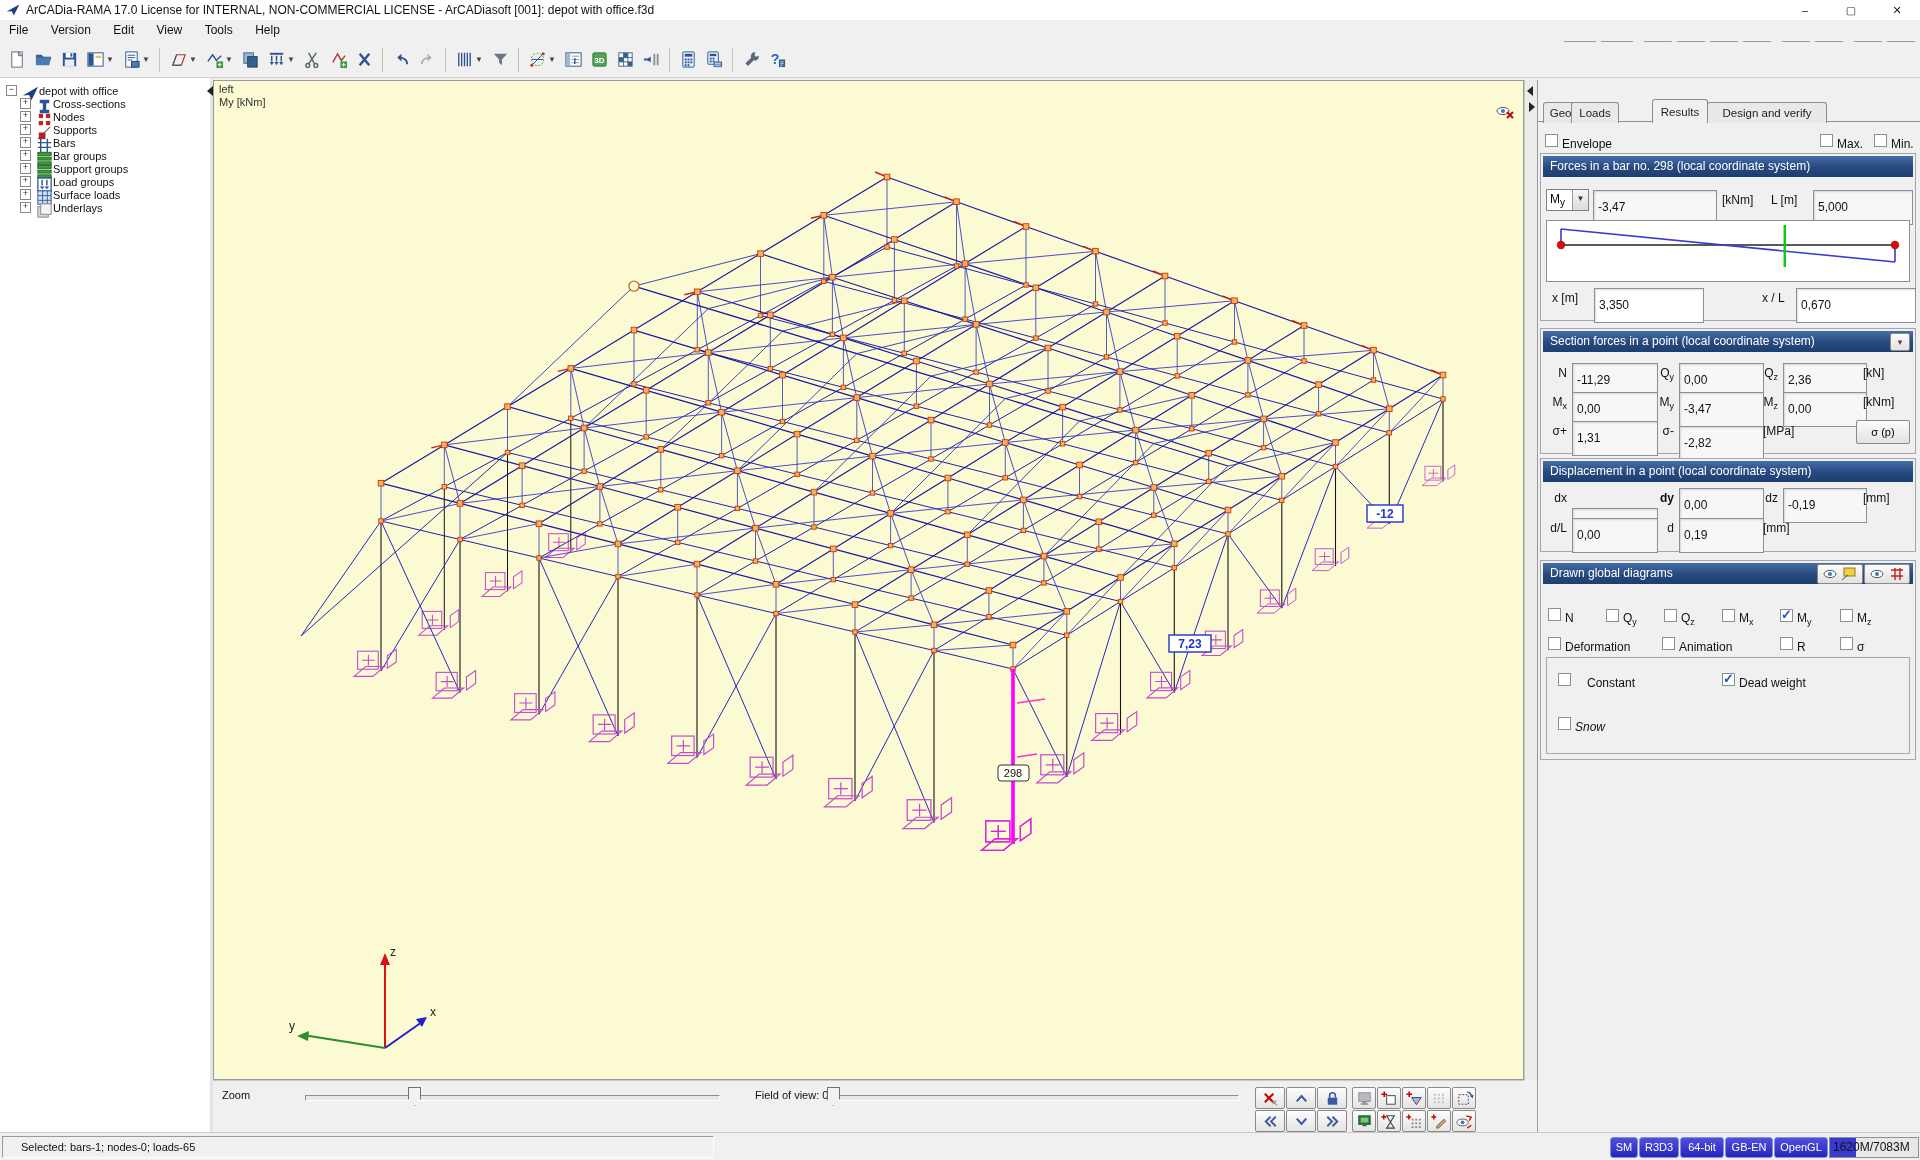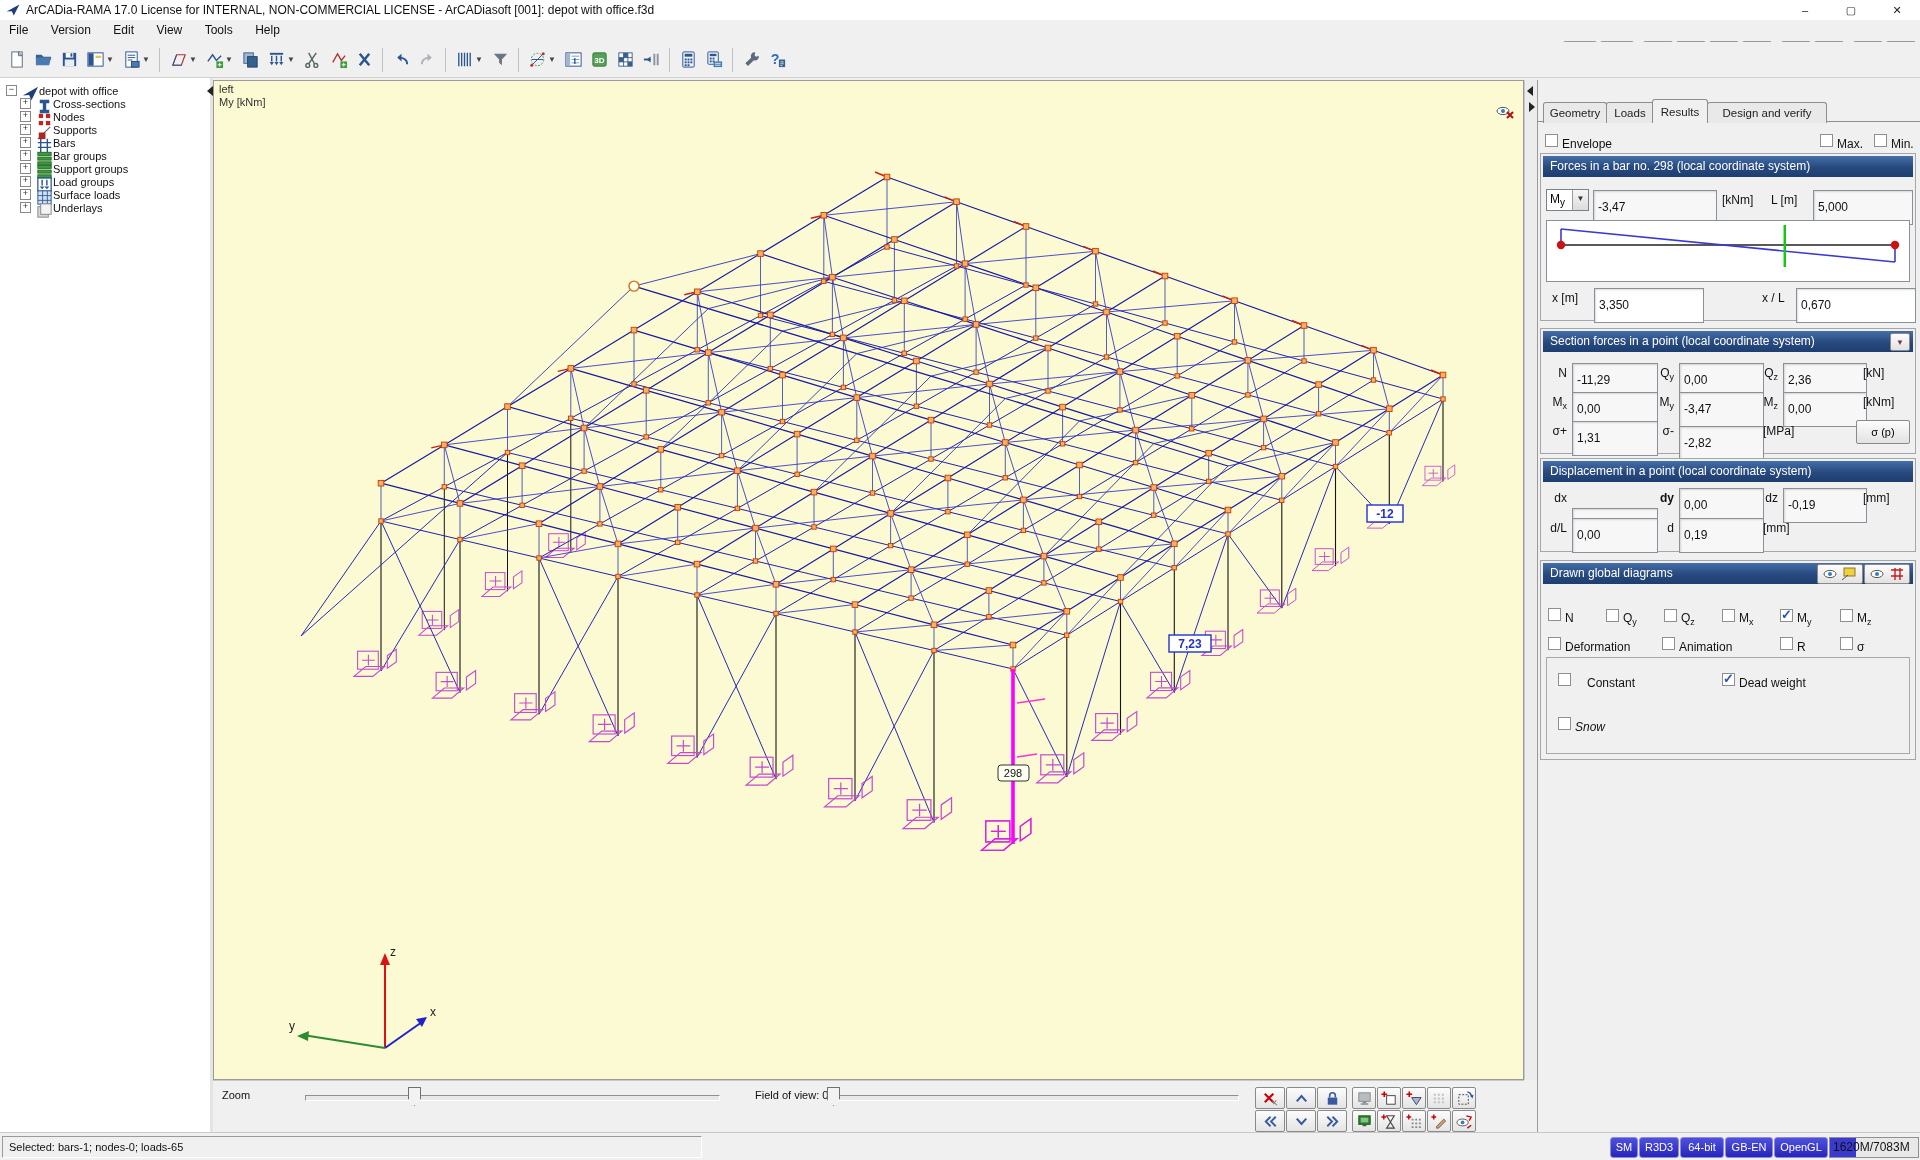--- a/index.html
+++ b/index.html
@@ -51,21 +51,21 @@
   .cb{width:13px;height:13px;background:#fff;border:1px solid #8f8f8f;display:inline-block;position:relative;flex:none;box-sizing:border-box;}
   .cb.on::after{content:"✓";position:absolute;left:0px;top:-3px;color:#2456b8;font-weight:bold;font-size:13px;}
   .cbrow{position:absolute;display:flex;align-items:center;font-size:12px;color:#111;}
   .cbrow .cl{margin-left:4px;margin-top:8px;}
   .combo{position:absolute;background:#fff;border:1px solid #7a828c;display:flex;}
   .combo .ctext{flex:1;font-size:12px;padding:2px 3px;}
   .combo .cbtn{width:15px;background:linear-gradient(180deg,#f6f6f6,#dcdcdc);border-left:1px solid #9a9a9a;font-size:8px;color:#333;text-align:center;line-height:18px;}
   .hbtn{position:absolute;background:linear-gradient(180deg,#fcfcfc,#e2e2e2);border:1px solid #8a8a8a;border-radius:2px;display:flex;align-items:center;justify-content:center;}
   
   #statusbar{left:0;top:1132px;width:1920px;height:28px;background:#f0f0f0;border-top:1px solid #c8c8c8;}
-  #status-cell{left:2px;top:3px;width:692px;height:20px;border:1px solid #9a9a9a;border-bottom-color:#fff;border-right-color:#fff;font-size:11px;line-height:20px;padding-left:6px;color:#111;background:#f0f0f0;}
+  #status-cell{left:2px;top:3px;width:692px;height:20px;border:1px solid #9a9a9a;border-bottom-color:#fff;border-right-color:#fff;font-size:11px;line-height:20px;padding-left:18px;color:#111;background:#f0f0f0;}
   .badge{position:absolute;top:4px;height:19px;background:linear-gradient(180deg,#5050e0,#2525b8);border:1px solid #8a8ae0;border-radius:3px;color:#fff;font-size:11px;text-align:center;line-height:19px;}
   #mem-box{position:absolute;top:4px;left:1829px;width:88px;height:19px;border:1px solid #909090;background:#e8e8e8;}
   #mem-fill{position:absolute;left:0;top:0;width:26px;height:100%;background:#3a3ad0;}
   #mem-text{position:absolute;left:3px;top:0;font-size:12px;line-height:19px;color:#111;}
   svg text{font-family:"Liberation Sans",sans-serif;}
 </style>
 </head>
 <body>
 
 <div id="app">
@@ -1155,21 +1155,21 @@
           <circle cx="8" cy="11" r="2" fill="#3a7abf"></circle>
           <path d="M12 4l5 1.5-2 3.5" stroke="#c00" fill="none" stroke-width="1.4"></path>
           <path d="M17 14l-4 3" stroke="#c00" stroke-width="1.4"></path>
         </svg>
       </div>
     </div>
 
   <div class="abs" id="right-panel"></div>
   <div class="tabline"></div>
   <div class="tab" style="left:1543px;width:62px;">Geometry</div>
-  <div class="tab" style="left:1606px;width:46px;">Loads</div>
+  <div class="tab" style="left:1571px;width:46px;">Loads</div>
   <div class="tab active" style="left:1652px;width:54px;">Results</div>
   <div class="tab" style="left:1707px;width:118px;">Design and verify</div>
 
   <div class="cbrow" style="left:1545px;top:129px;">
     <span class="cb"></span>
     <span class="cl">Envelope</span>
   </div>
   <div class="cbrow" style="left:1820px;top:129px;">
     <span class="cb"></span>
     <span class="cl">Max.</span>

